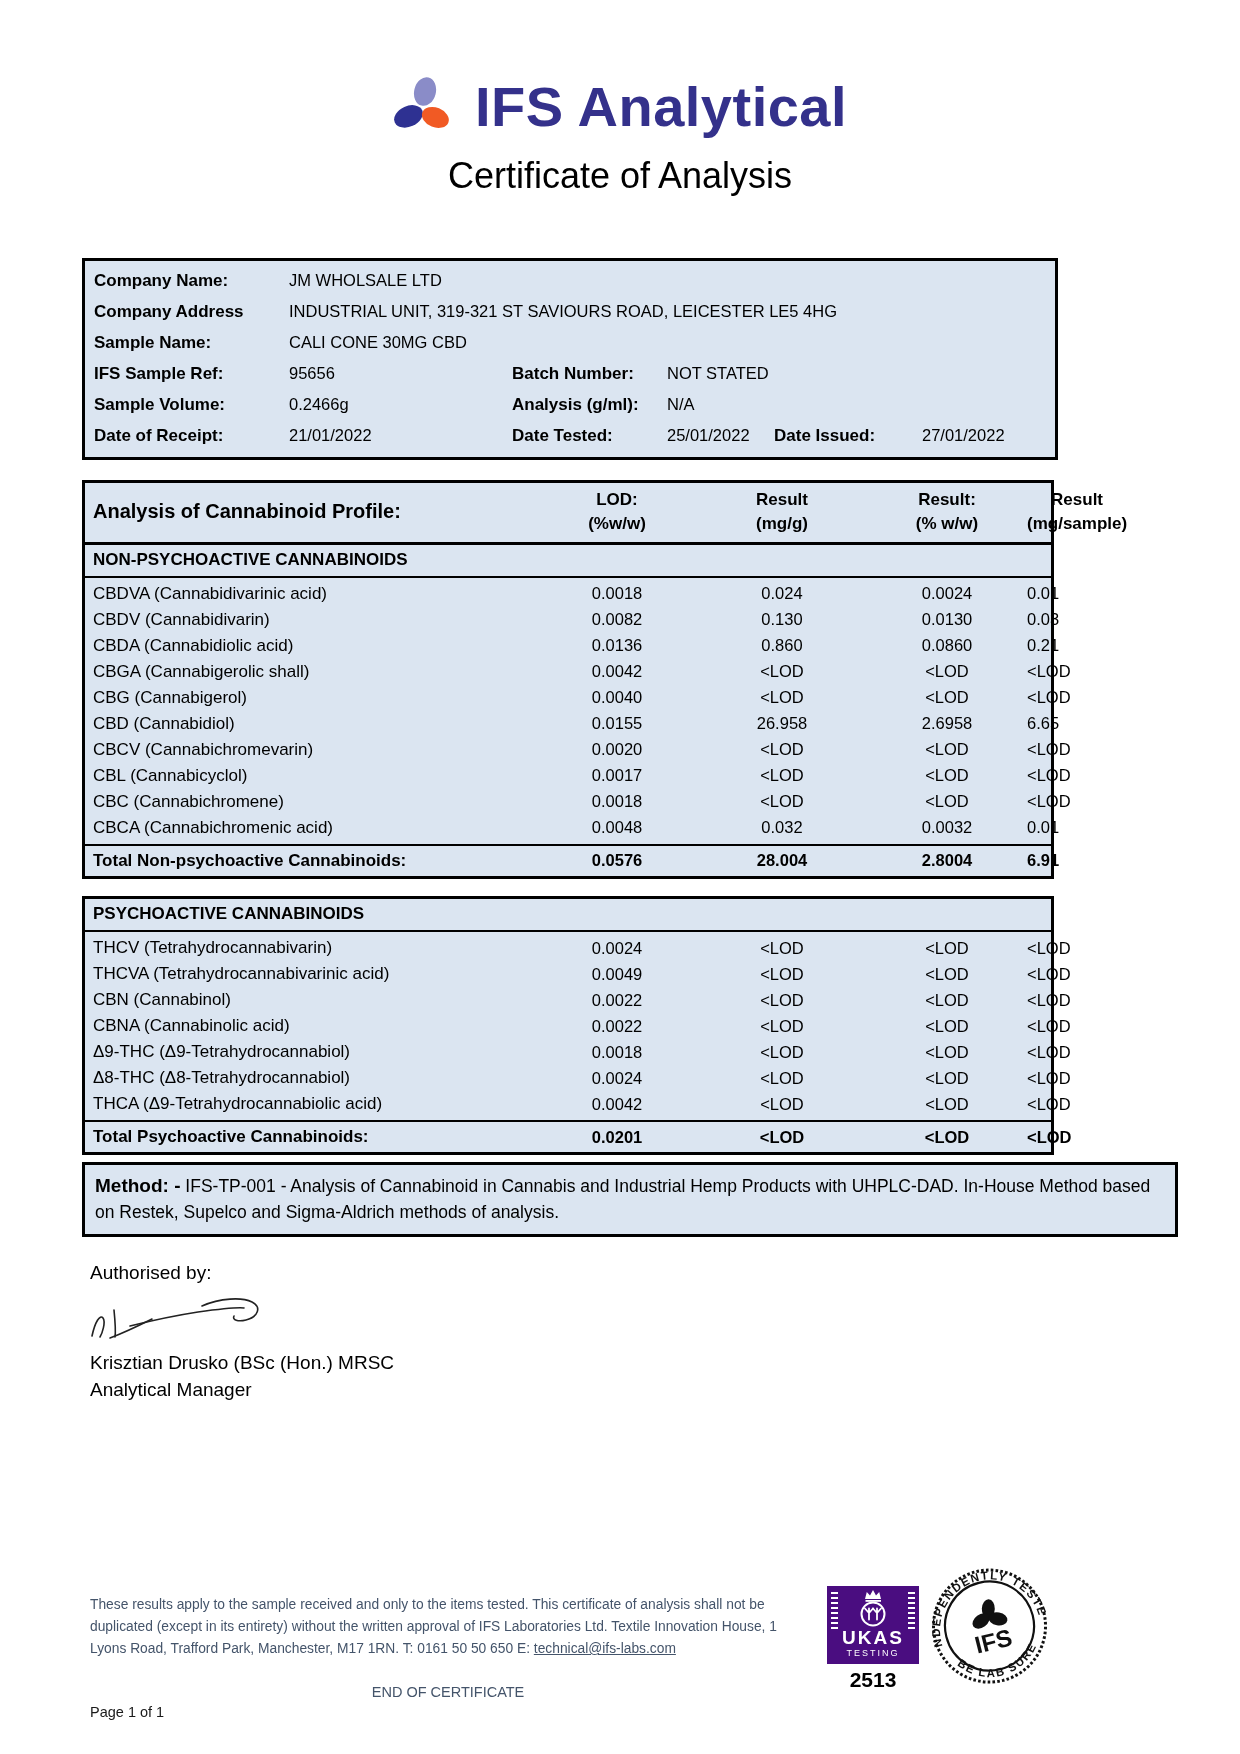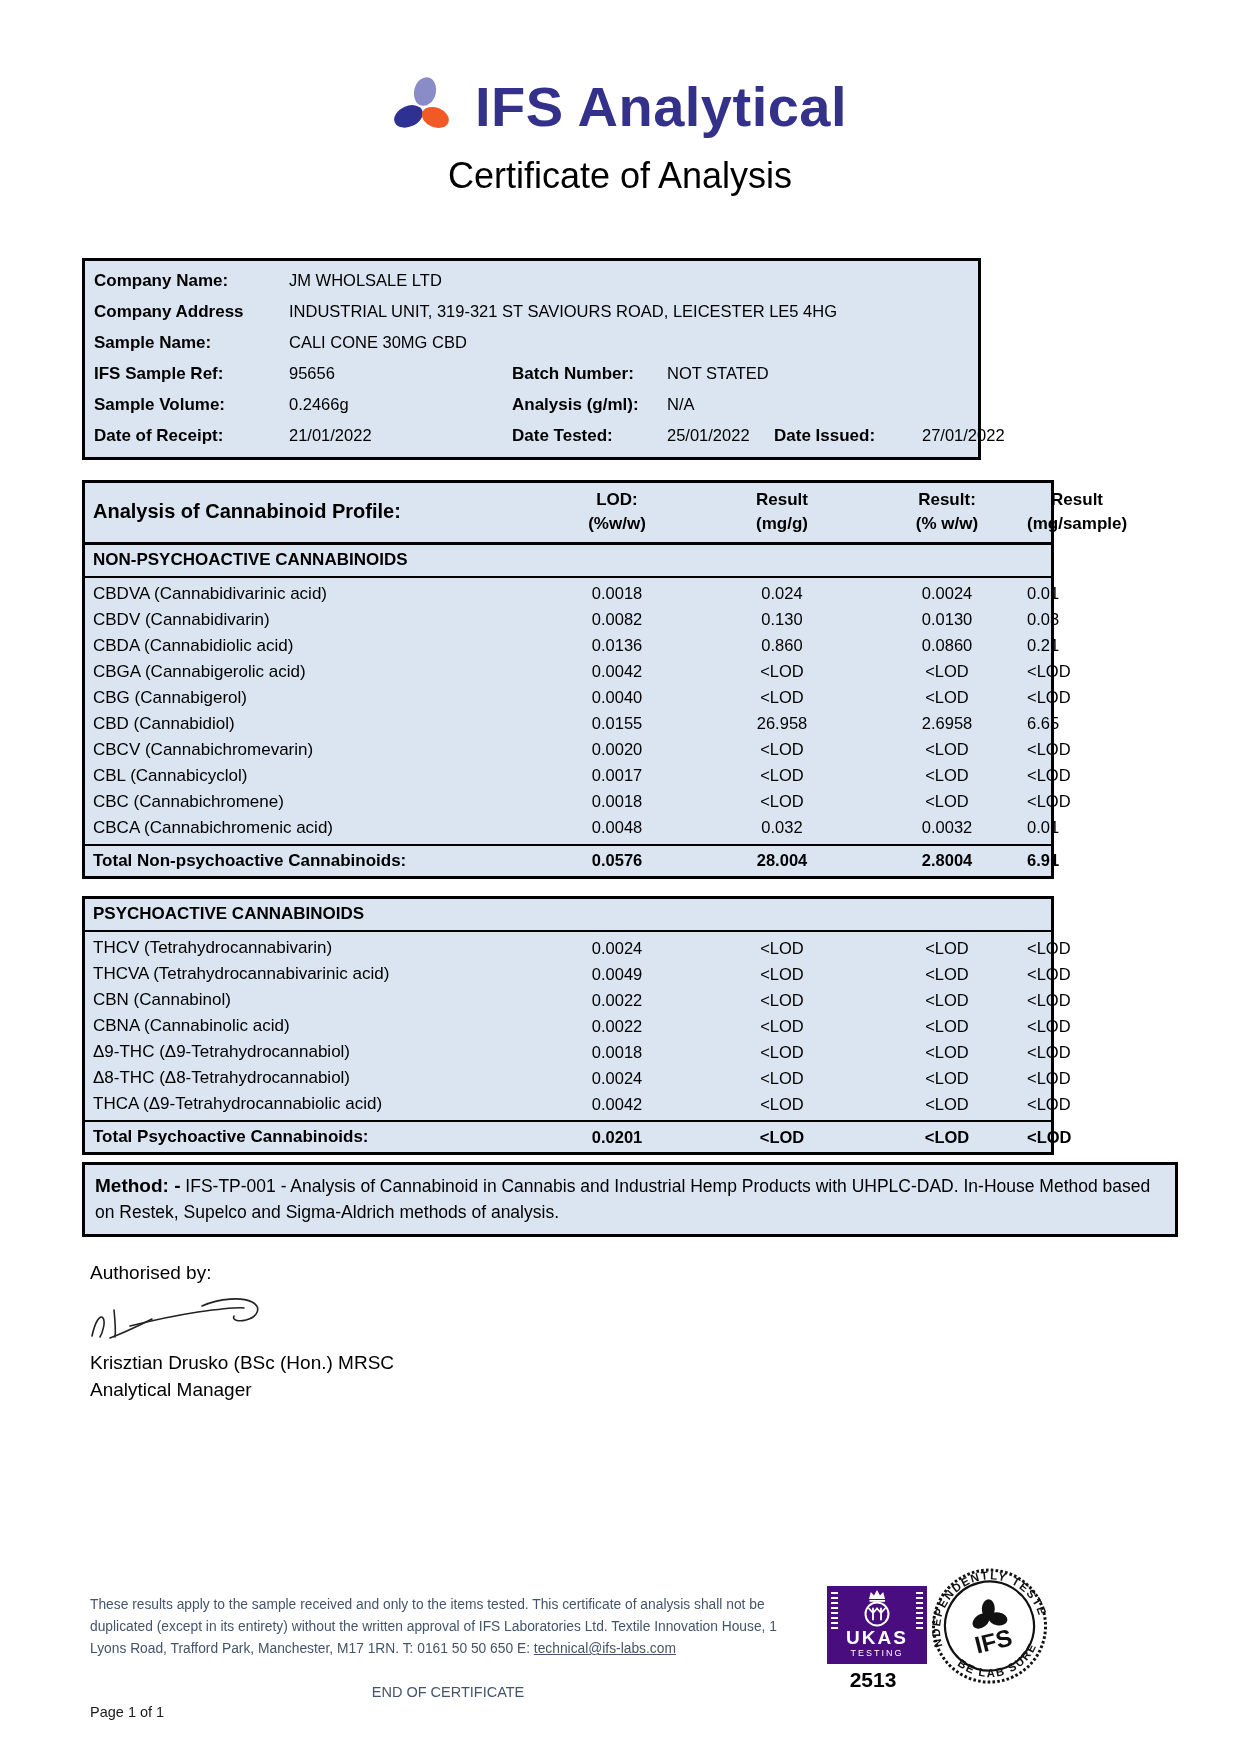--- a/index.html
+++ b/index.html
@@ -7,21 +7,21 @@
     width:1240px;height:1754px;position:relative;background:#fff;
     font-family:"Liberation Sans",sans-serif;color:#000;overflow:hidden;
     margin:0 auto;
   }
   
   .brand-row{display:flex;justify-content:center;align-items:center;gap:20px;padding-top:74px;}
   .brand-text{font-size:56px;font-weight:bold;color:var(--brand-navy,#34318b);letter-spacing:0.5px;}
   .doc-title{text-align:center;font-size:36px;font-weight:400;margin-top:16px;}
   
   .info-panel{
-    position:absolute;left:82px;top:258px;width:899px;box-sizing:border-box;
+    position:absolute;left:82px;top:258px;width:976px;box-sizing:border-box;
     background:var(--panel-blue,#dbe5f1);border:3px solid #000;padding:4px 12px 6px 0;
   }
   .info-row{display:grid;align-items:center;min-height:31px;padding-left:9px;font-size:16.5px;}
   .info-row.g1{grid-template-columns:195px auto;}
   .info-row.g2{grid-template-columns:195px 223px 155px auto;}
   .info-row.g3{grid-template-columns:195px 223px 155px 107px 148px auto;}
   .info-label{font-weight:bold;font-size:17px;}
   
   .an-table{
     position:absolute;left:82px;width:972px;box-sizing:border-box;
@@ -56,21 +56,21 @@
   .footer-disclaimer{
     position:absolute;left:90px;top:1594px;width:724px;
     font-size:13.8px;line-height:1.6;color:var(--footer-text,#44546a);
   }
   .footer-disclaimer a{color:var(--footer-text,#44546a);}
   .end-cert{position:absolute;left:82px;top:1684px;width:732px;text-align:center;
     font-size:14.5px;color:var(--footer-text,#44546a);}
   .page-num{position:absolute;left:90px;top:1704px;font-size:14.5px;color:#1a1a1a;}
   
   .ukas-box{position:absolute;left:827px;top:1586px;width:92px;height:78px;
-    background:var(--ukas-purple,#4a0d80);padding-left:8px;}
+    background:var(--ukas-purple,#4a0d80);}
   .ukas-ticks{position:absolute;top:6px;height:40px;width:7px;
     background:repeating-linear-gradient(to bottom,#fff 0 1.5px,transparent 1.5px 5px);}
   .ukas-ticks.l{left:4px;}
   .ukas-ticks.r{right:4px;}
   .ukas-mark{position:absolute;left:50%;top:1px;transform:translateX(-50%);}
   .ukas-word{position:absolute;left:0;right:0;top:41px;text-align:center;color:#fff;
     font-weight:bold;font-size:19px;letter-spacing:2px;}
   .ukas-sub{position:absolute;left:0;right:0;top:62px;text-align:center;color:#fff;
     font-size:9px;letter-spacing:2px;}
   .ukas-number{position:absolute;left:827px;top:1668px;width:92px;text-align:center;
@@ -174,21 +174,21 @@
 
         <div class="an-row">
           <span class="name">CBDA (Cannabidiolic acid)</span>
           <span class="num">0.0136</span>
           <span class="num">0.860</span>
           <span class="num">0.0860</span>
           <span class="num">0.21</span>
         </div>
 
         <div class="an-row">
-          <span class="name">CBGA (Cannabigerolic acid)</span>
+          <span class="name">CBGA (Cannabigerolic shall)</span>
           <span class="num">0.0042</span>
           <span class="num">&lt;LOD</span>
           <span class="num">&lt;LOD</span>
           <span class="num">&lt;LOD</span>
         </div>
 
         <div class="an-row">
           <span class="name">CBG (Cannabigerol)</span>
           <span class="num">0.0040</span>
           <span class="num">&lt;LOD</span>

